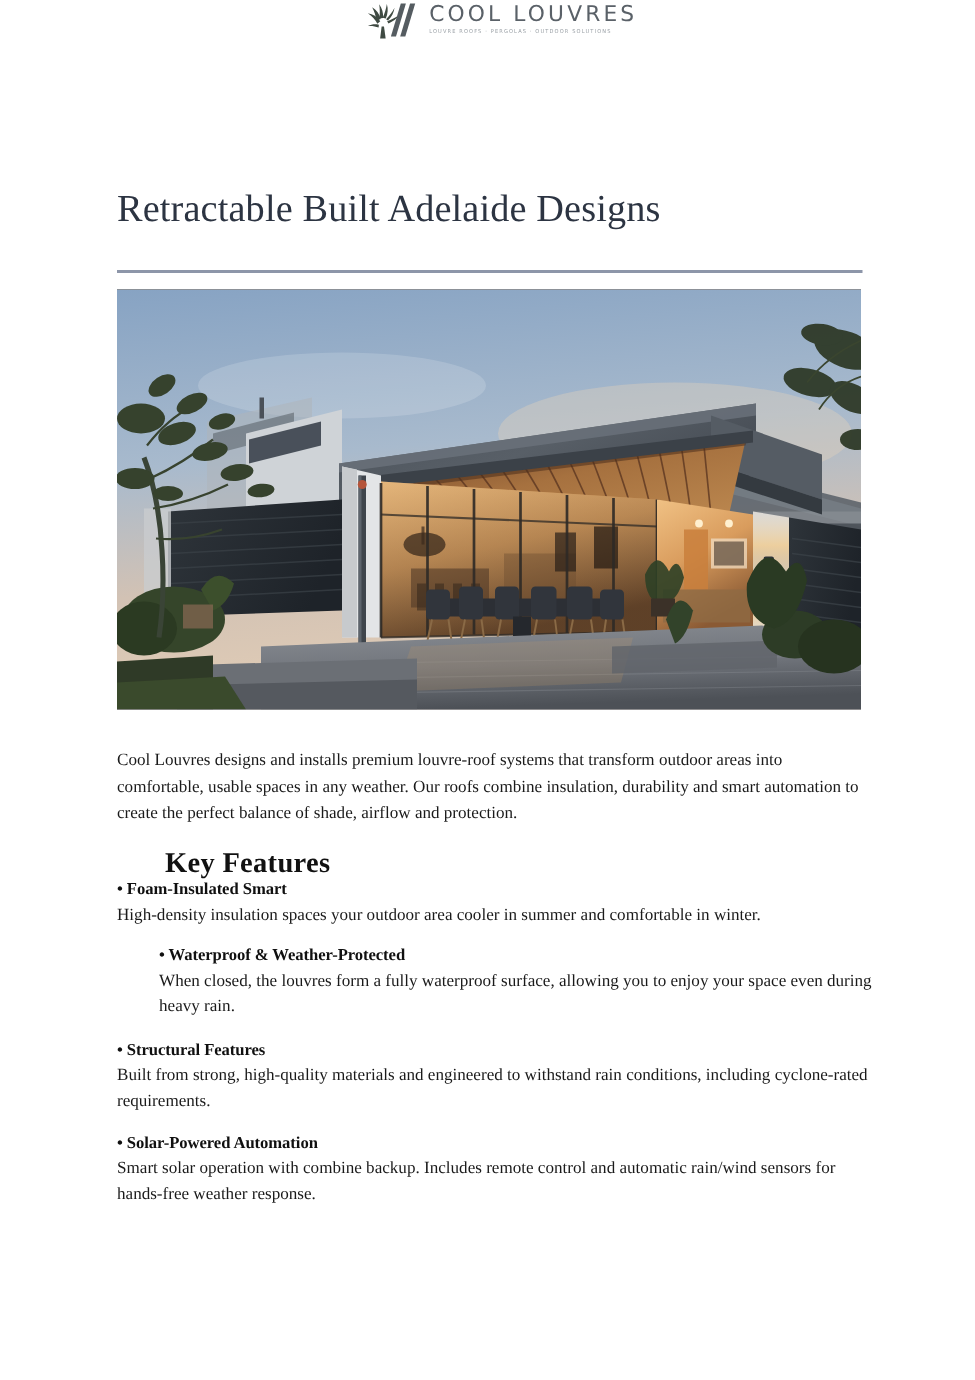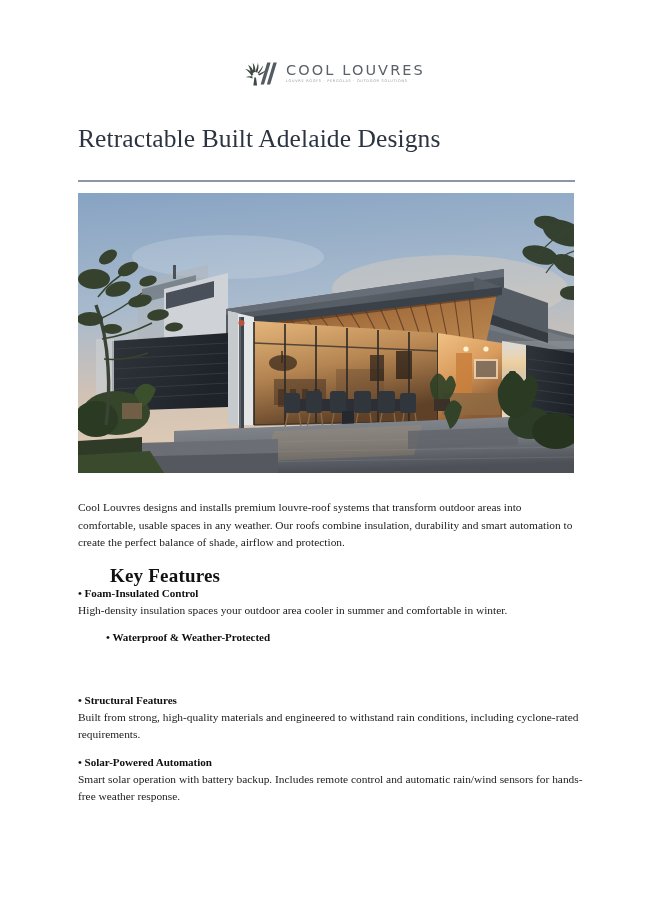--- a/index.html
+++ b/index.html
@@ -24,21 +24,21 @@
   }
 
   
   .logo-band {
     position: absolute;
     left: 0;
     top: 0;
     width: 650px;
     height: 86px;
     display: flex;
-    align-items: flex-end;
+    align-items: flex-start;
     justify-content: center;
   }
   .logo {
     display: flex;
     align-items: center;
     gap: 3px;
     transform: translateX(8px);
   }
   .logo-emblem {
     width: 42px;
@@ -444,41 +444,42 @@
     </svg>
   </div>
 
   <p class="intro">Cool Louvres designs and installs premium louvre-roof systems that transform outdoor areas into comfortable, usable spaces in any weather. Our roofs combine insulation, durability and smart automation to create the perfect balance of shade, airflow and protection.</p>
 
   <h2 class="section-heading">Key Features</h2>
 
   <div class="feature f1">
     <div class="feature-title">
       <span>•</span>
-      <span>Foam-Insulated Control</span>
+      <span>Foam-Insulated Smart</span>
     </div>
     <div class="feature-body">High-density insulation spaces your outdoor area cooler in summer and comfortable in winter.</div>
   </div>
 
   <div class="feature f2">
     <div class="feature-title">
       <span>•</span>
       <span>Waterproof &amp; Weather-Protected</span>
     </div>
+    <div class="feature-body">When closed, the louvres form a fully waterproof surface, allowing you to enjoy your space even during heavy rain.</div>
   </div>
 
   <div class="feature f3">
     <div class="feature-title">
       <span>•</span>
       <span>Structural Features</span>
     </div>
     <div class="feature-body">Built from strong, high-quality materials and engineered to withstand rain conditions, including cyclone-rated requirements.</div>
   </div>
 
   <div class="feature f4">
     <div class="feature-title">
       <span>•</span>
       <span>Solar-Powered Automation</span>
     </div>
-    <div class="feature-body">Smart solar operation with battery backup. Includes remote control and automatic rain/wind sensors for hands-free weather response.</div>
+    <div class="feature-body">Smart solar operation with combine backup. Includes remote control and automatic rain/wind sensors for hands-free weather response.</div>
   </div>
 
 </div>
 
 </body></html>

